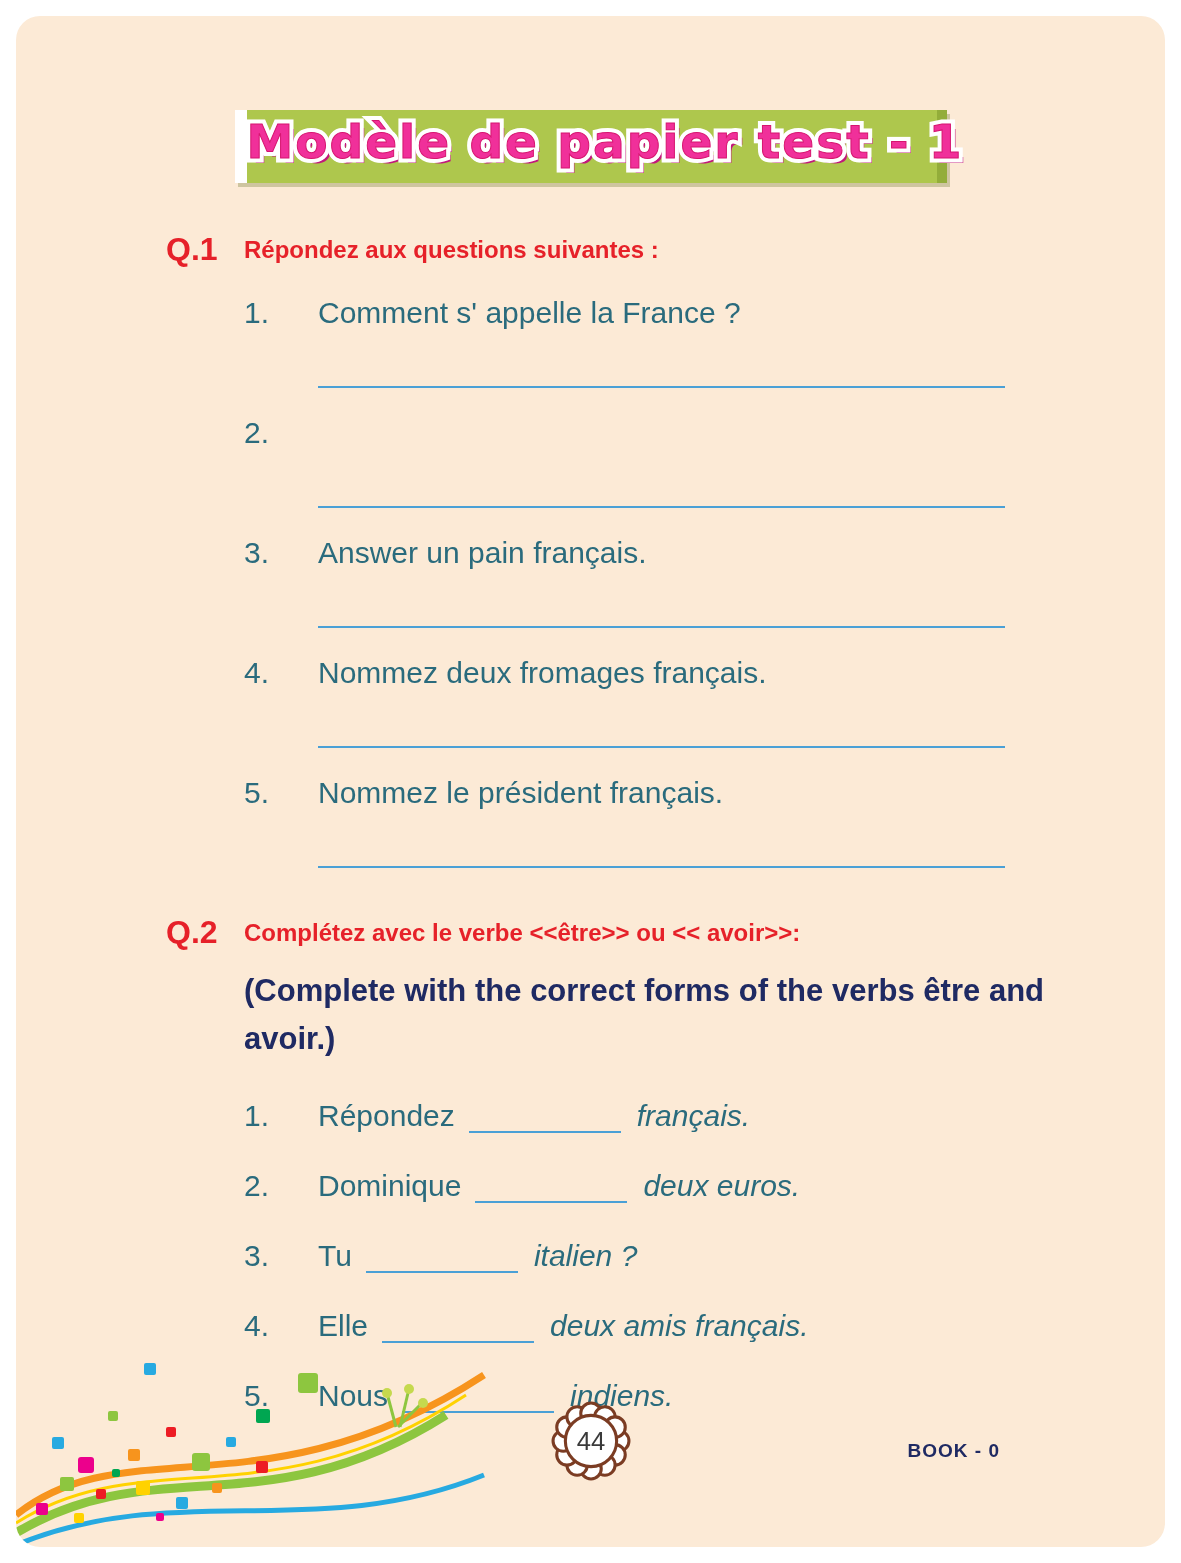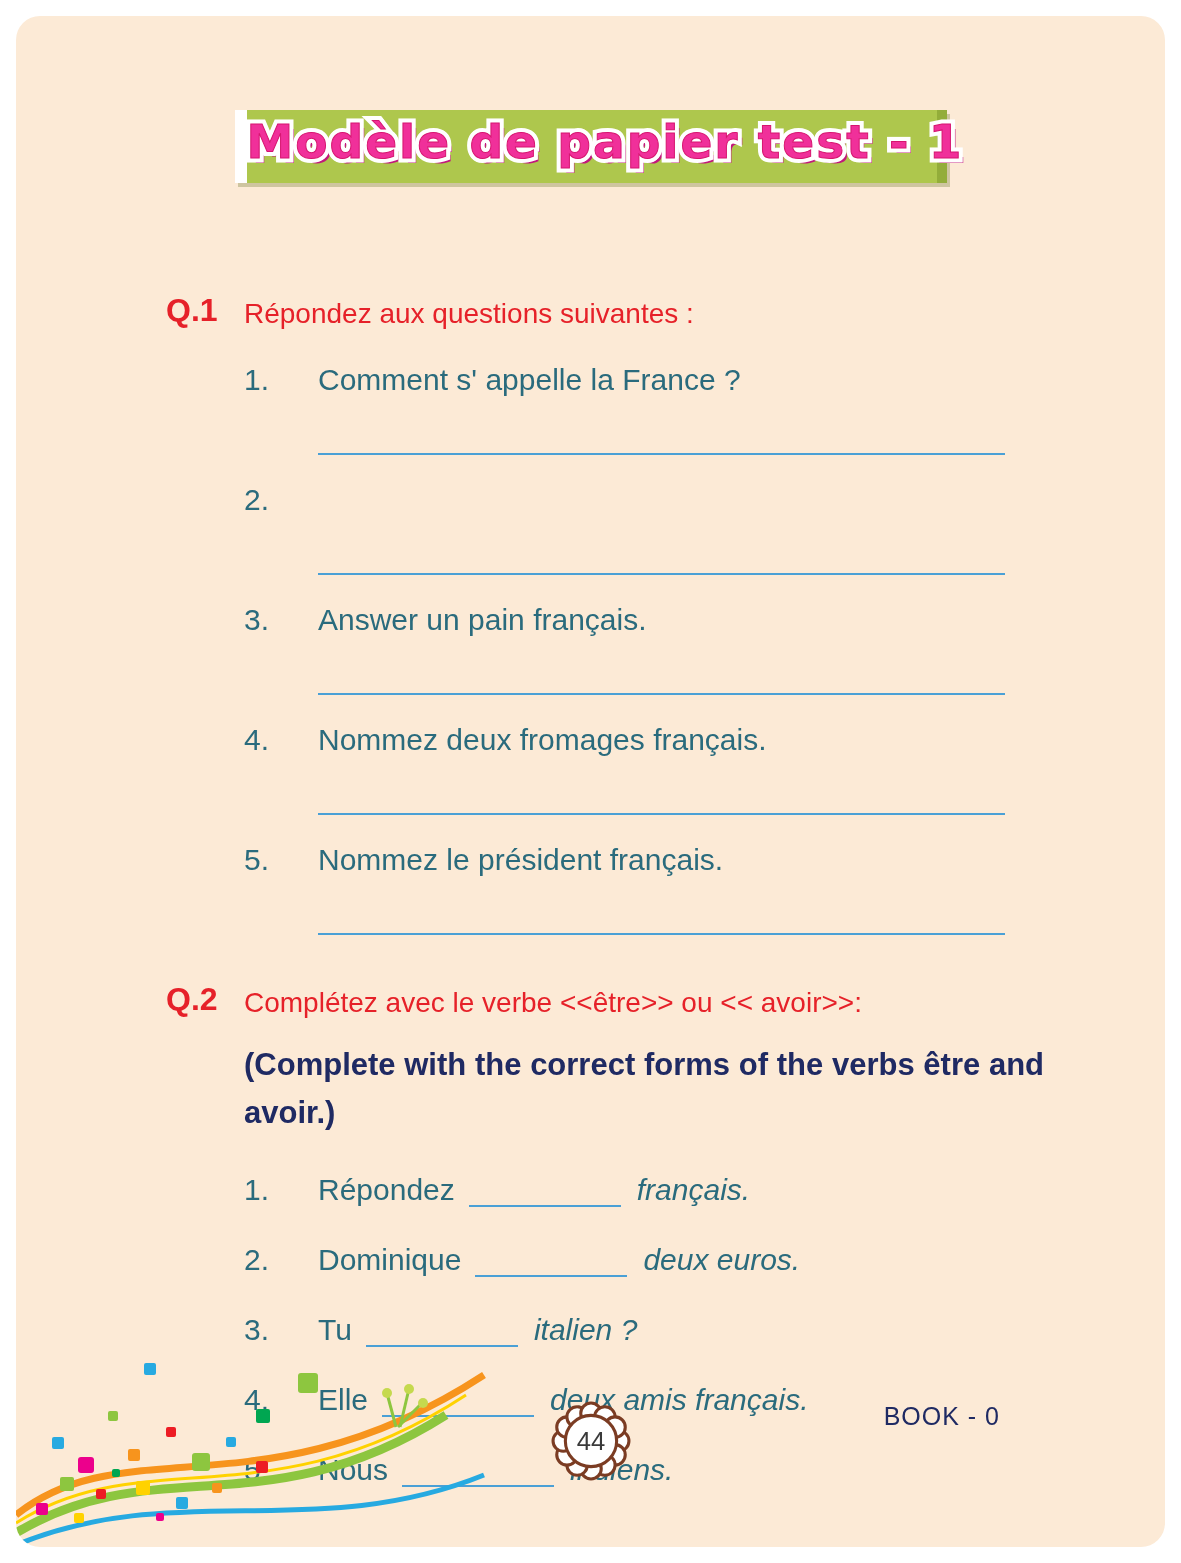--- a/index.html
+++ b/index.html
@@ -25,25 +25,25 @@
   }
   .banner-stroke {
     position:absolute; left:0; top:0; color:#ffffff;
     -webkit-text-stroke:9px #ffffff;
     text-shadow:-3px -3px 0 #fff,3px -3px 0 #fff,-3px 3px 0 #fff,3px 3px 0 #fff,
                 0 -3px 0 #fff,0 3px 0 #fff,-3px 0 0 #fff,3px 0 0 #fff,
                 5px 5px 0 #c2187c;
   }
   .banner-fill { position:relative; color:#f0309a; -webkit-text-stroke:1px #d6156f; }
   
-  .content { padding:50px 160px 0 150px;margin-top:45px; }
+  .content { padding:34px 160px 0 150px; }
   .q-head { display:flex; gap:20px; align-items:flex-start; margin-top:14px; }
   .red { color:#e62129; }
   .q-label { font-weight:bold; font-size:32px; flex:0 0 58px; }
-  .q-title { font-weight:normal; font-size:28px; line-height:1.55; }
+  .q-title { font-weight:bold; font-size:24px; line-height:1.55; }
   .q2 .q-title { text-align:justify; width:800px; }
   .q-en {
     margin:16px 0 6px 78px; color:#1f2a63; font-weight:bold; font-size:31px;
     line-height:1.55; width:800px;
   }
   .q2 .q-en { text-align:justify; }
   .items { margin-left:78px; list-style:none; }
   .item-row { display:flex; font-size:30px; color:#2a6b7d; margin-top:28px; }
   .num { flex:0 0 74px; }
   .answer-line {
@@ -52,22 +52,22 @@
   .fill-row {
     display:flex; align-items:flex-end; font-size:30px; color:#2a6b7d; margin-top:36px;
   }
   .blank {
     display:inline-block; width:152px; border-bottom:2px solid #4aa0d6;
     height:30px; margin:0 14px;
   }
   .after-txt { margin-left:2px;font-style:italic; }
   
   .book-label {
-    position:absolute; right:165px; bottom:116px; color:#1f2a63;
-    font-weight:normal; font-size:25px; letter-spacing:1px;
+    position:absolute; right:165px; bottom:85px; color:#1f2a63;
+    font-weight:bold; font-size:19px; letter-spacing:1px;
   }
   .flower { position:absolute; left:50%; transform:translateX(-50%); bottom:66px; }
   .deco { position:absolute; left:0; bottom:0; }
 </style>
 </head>
 <body>
 
 <div class="page">
   <div class="inner">
 

